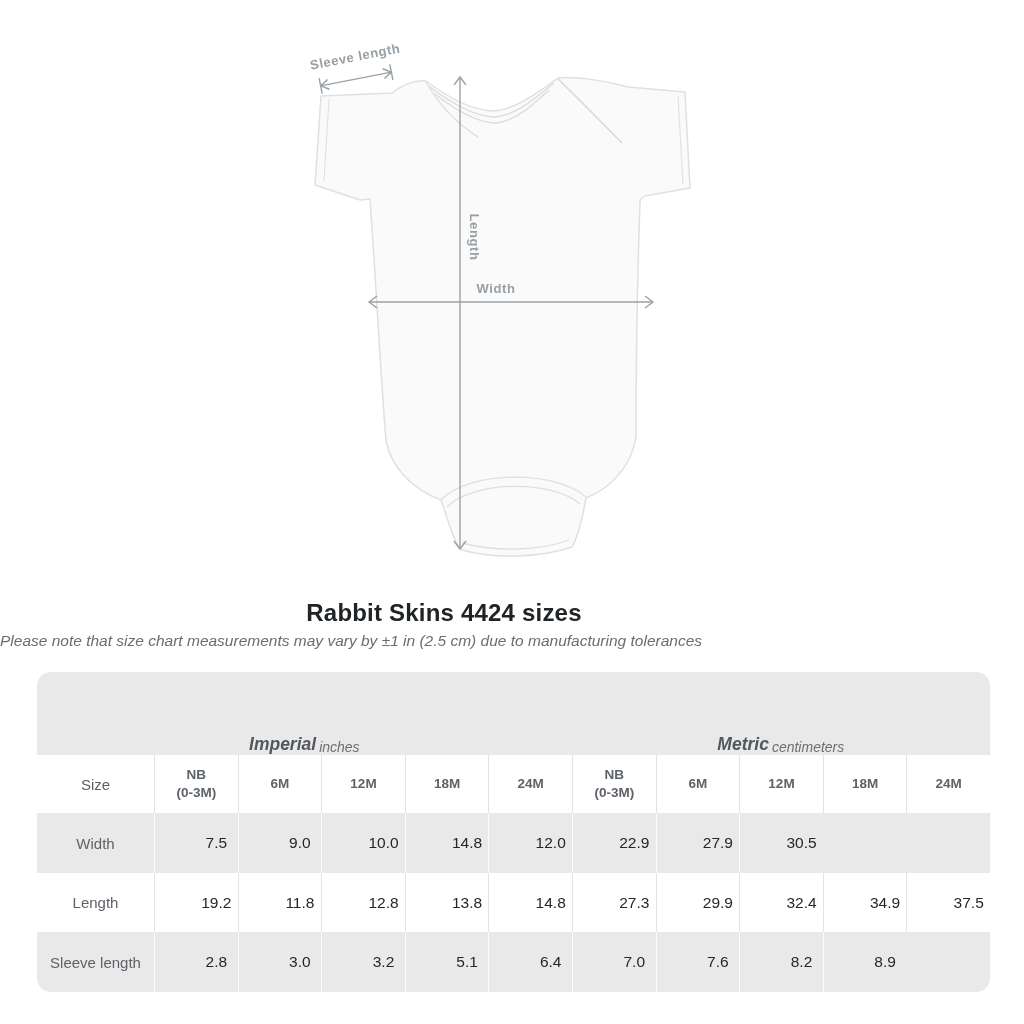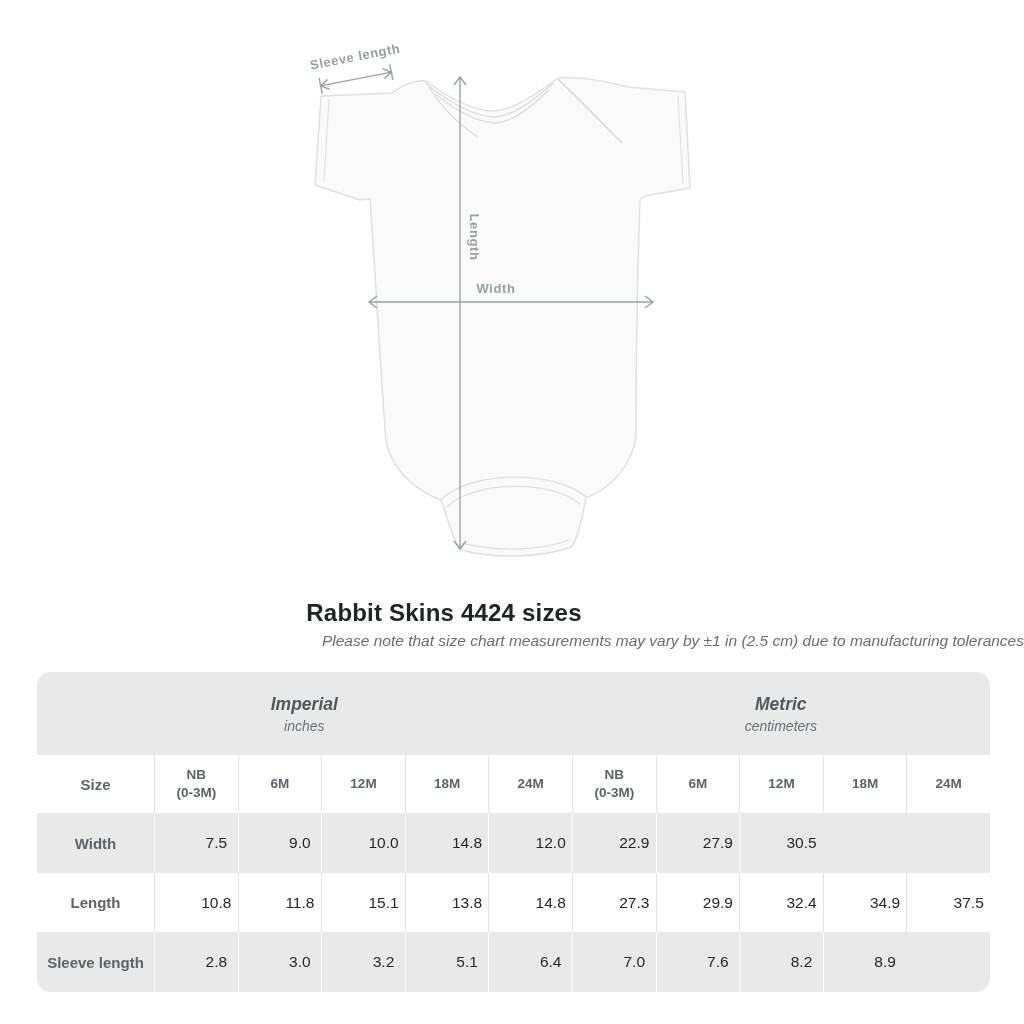--- a/index.html
+++ b/index.html
@@ -5,43 +5,43 @@
   html,body{margin:0;padding:0;background:#fff;}
   #stage{position:relative;width:1024px;height:1024px;background:#ffffff;overflow:hidden;
          font-family:"Liberation Sans", sans-serif;}
 
   
   #diagram{position:absolute;left:300px;top:35px;width:420px;height:535px;}
 
   
   .page-title{position:absolute;left:0;top:599px;width:888px;text-align:center;
               font-size:24px;font-weight:700;color:#212427;letter-spacing:.2px;}
-  .page-subtitle{position:absolute;left:0;top:632px;width:1024px;text-align:right;
+  .page-subtitle{position:absolute;left:0;top:632px;width:1024px;text-align:left;
               font-size:15.5px;font-style:italic;color:#6d6d6d;}
 
   
   .size-table{position:absolute;left:37px;top:672px;width:953px;border-radius:14px;
               overflow:hidden;}
   .band{display:flex;height:83px;background:#e9e9e9;}
-  .band-group{display:flex;flex-direction:column;align-items:center;justify-content:center;gap:3px;}
+  .band-group{display:flex;flex-direction:row;align-items:flex-end;justify-content:center;gap:3px;}
   .band-group.imp{flex:0 0 56.1%;}
   .band-group.met{flex:1 1 auto;}
   .band-name{font-size:17.5px;font-weight:700;font-style:italic;color:#53585d;}
   .band-unit{font-size:14px;font-style:italic;color:#6a7076;}
 
   .row{display:grid;grid-template-columns:117px repeat(10,1fr);}
   .row.size-row{height:58px;background:#ffffff;}
   .row.r-gray{height:60px;background:#e9e9e9;}
   .row.r-white{height:59px;background:#ffffff;}
   .cell{display:flex;align-items:center;justify-content:center;text-align:center;}
   .row.size-row .cell + .cell,
   .row.r-white  .cell + .cell{border-left:1px solid #e3e3e3;}
   .row.r-gray   .cell + .cell{border-left:1px solid #fbfbfb;}
 
-  .corner-label,.row-label{font-size:15px;font-weight:700;color:#5d6368;}
+  .corner-label,.row-label{font-size:15px;font-weight:400;color:#5d6368;}
   .size-head{font-size:13.5px;font-weight:700;color:#5d6368;line-height:1.3;white-space:pre-line;}
   .val{font-size:15.5px;color:#24272a;padding-left:40px;}
 
   
   .ann-text{font-family:"Liberation Sans",sans-serif;font-size:13px;font-weight:700;
             fill:#98a0a5;letter-spacing:.6px;}
 </style>
 </head>
 <body>
 
@@ -150,23 +150,23 @@
       <div class="cell val">10.0</div>
       <div class="cell val">14.8</div>
       <div class="cell val">12.0</div>
       <div class="cell val">22.9</div>
       <div class="cell val">27.9</div>
       <div class="cell val">30.5</div>
     </div>
 
     <div class="row r-white">
       <div class="cell row-label">Length</div>
-      <div class="cell val">10.8</div>
+      <div class="cell val">19.2</div>
       <div class="cell val">11.8</div>
-      <div class="cell val">15.1</div>
+      <div class="cell val">12.8</div>
       <div class="cell val">13.8</div>
       <div class="cell val">14.8</div>
       <div class="cell val">27.3</div>
       <div class="cell val">29.9</div>
       <div class="cell val">32.4</div>
       <div class="cell val">34.9</div>
       <div class="cell val">37.5</div>
     </div>
 
     <div class="row r-gray">

